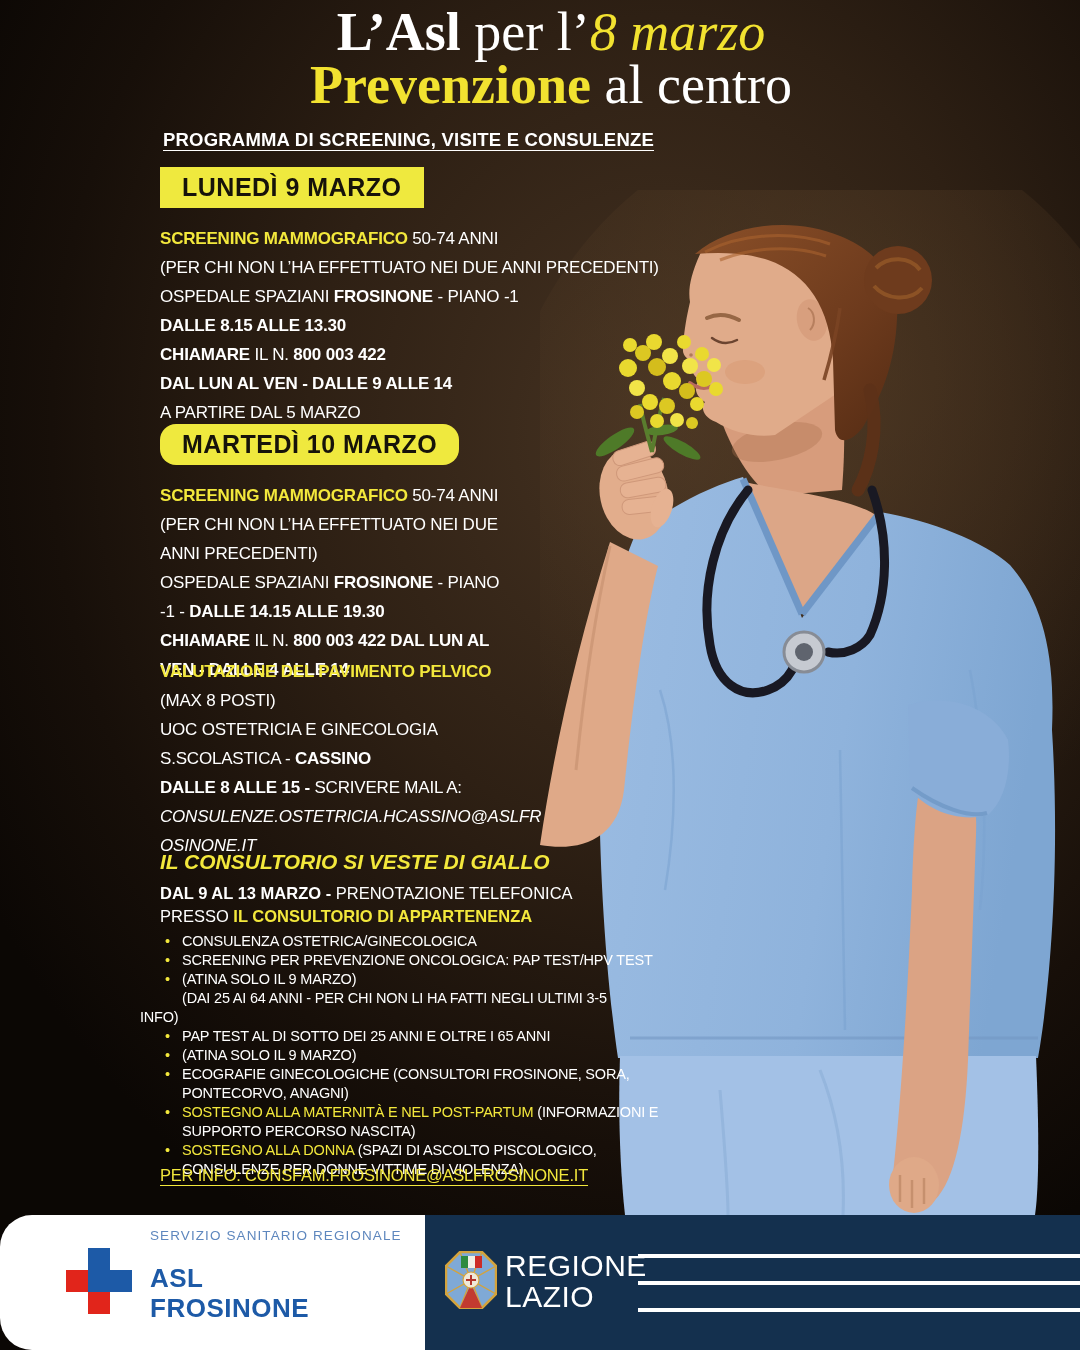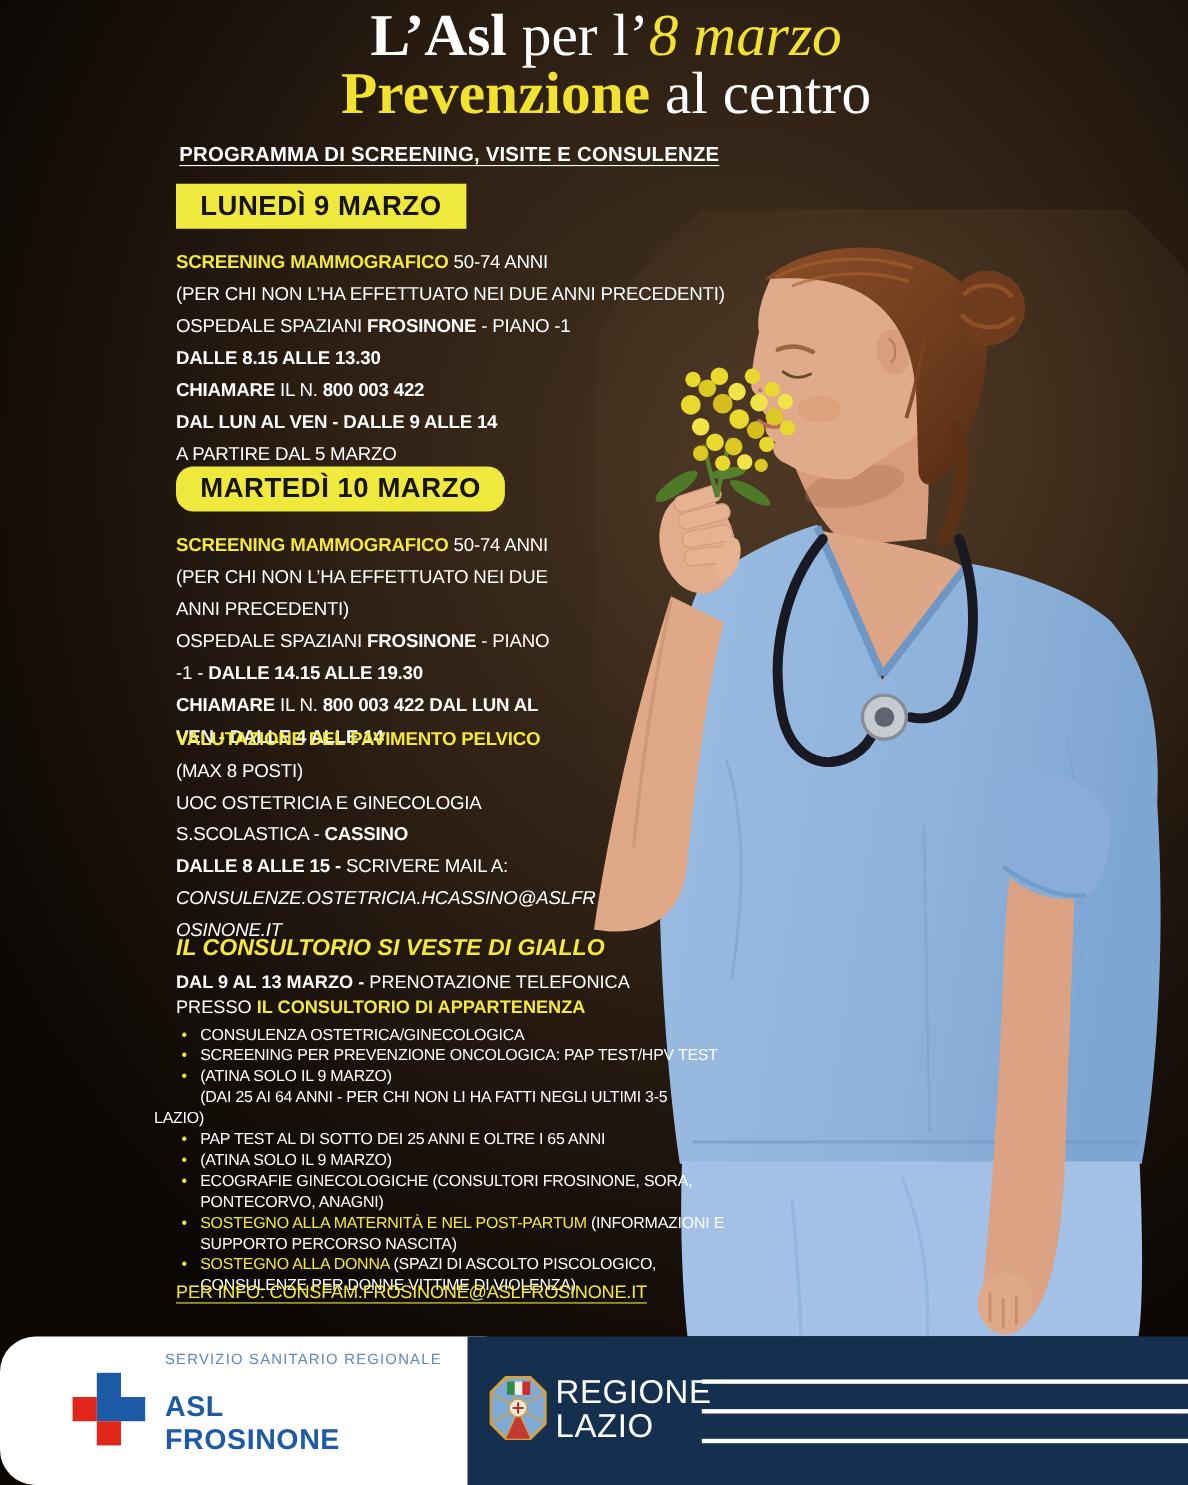--- a/index.html
+++ b/index.html
@@ -216,21 +216,21 @@
     <div class="cons-line"><span>PRESSO </span><span class="y">IL CONSULTORIO DI APPARTENENZA</span></div>
   </div>
 
   <div class="abs bullets-wrap z" style="top:932px;">
     <ul class="blist">
       <li><span>CONSULENZA OSTETRICA/GINECOLOGICA</span></li>
       <li><span>SCREENING PER PREVENZIONE ONCOLOGICA: PAP TEST/HPV TEST</span></li>
       <li><span> (ATINA SOLO IL 9 MARZO)</span></li>
     </ul>
     <div class="note1">(DAI 25 AI 64 ANNI - PER CHI NON LI HA FATTI NEGLI ULTIMI 3-5</div>
-    <div class="note2">LAZIO)</div>
+    <div class="note2">INFO)</div>
     <ul class="blist">
       <li><span>PAP TEST AL DI SOTTO DEI 25 ANNI E OLTRE I 65 ANNI</span></li>
       <li><span>(ATINA SOLO IL 9 MARZO)</span></li>
       <li><span>ECOGRAFIE GINECOLOGICHE (CONSULTORI FROSINONE, SORA,</span><div>PONTECORVO, ANAGNI)</div></li>
       <li><span class="yt">SOSTEGNO ALLA MATERNITÀ E NEL POST-PARTUM</span><span> (INFORMAZIONI E</span><div>SUPPORTO PERCORSO NASCITA)</div></li>
       <li><span class="yt">SOSTEGNO ALLA DONNA</span><span> (SPAZI DI ASCOLTO PISCOLOGICO,</span><div>CONSULENZE PER DONNE VITTIME DI VIOLENZA)</div></li>
     </ul>
   </div>
 
   <div class="abs perinfo z">PER INFO: CONSFAM.FROSINONE@ASLFROSINONE.IT</div>

